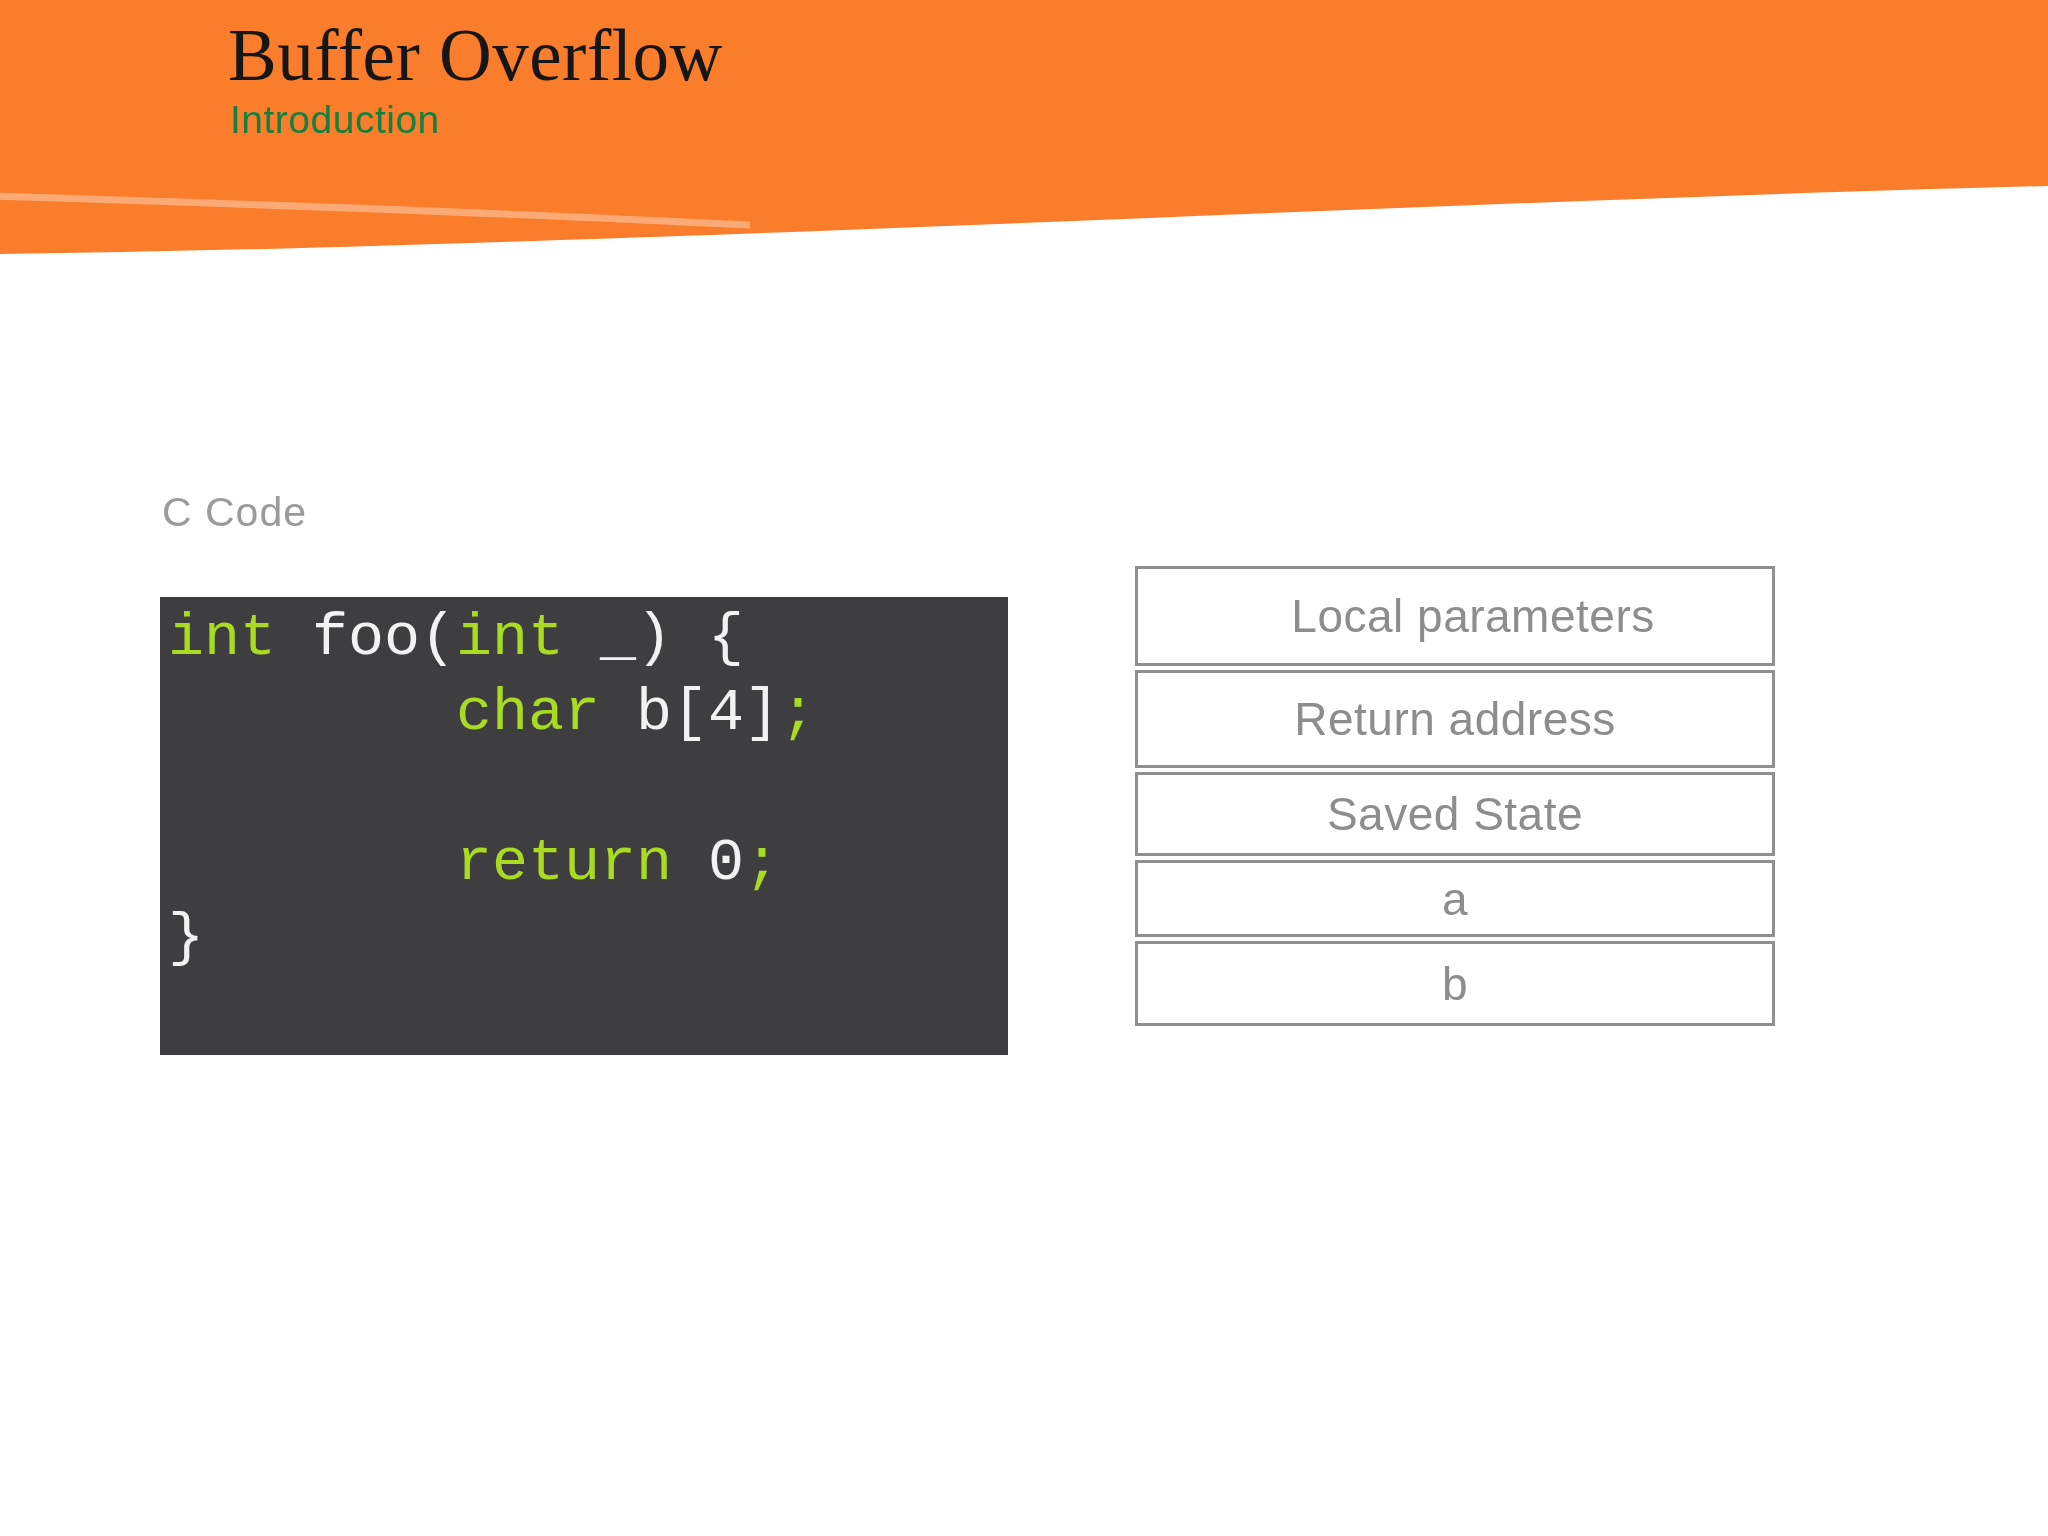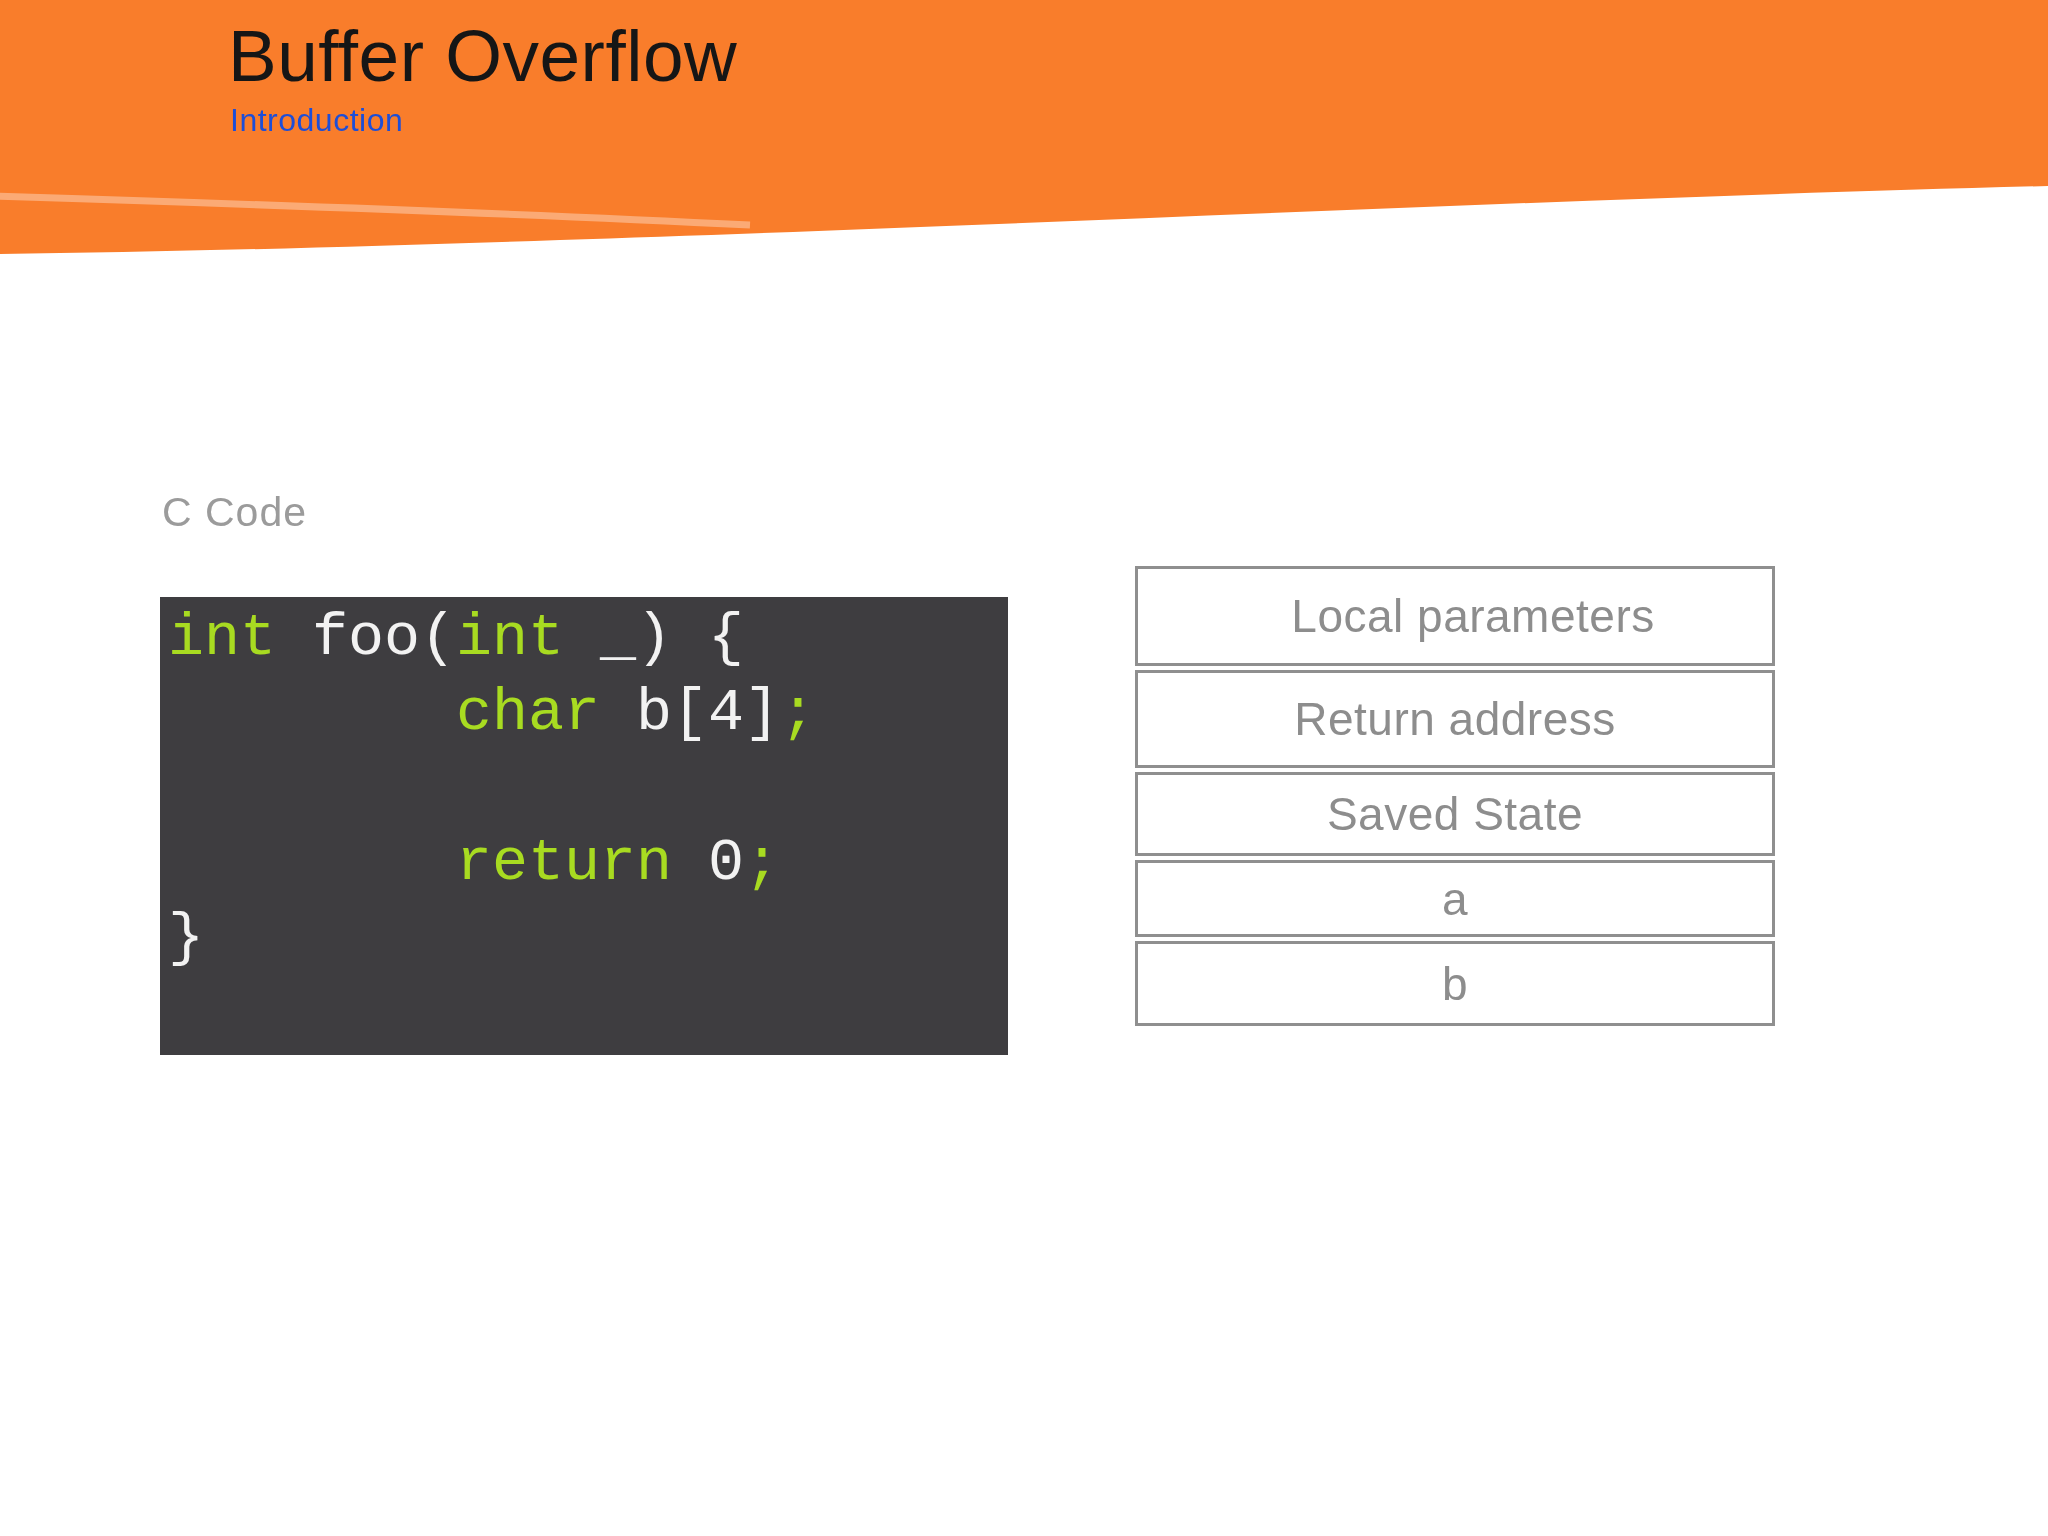--- a/index.html
+++ b/index.html
@@ -17,30 +17,31 @@
 
   .title {
     position: absolute;
     left: 228px;
     top: 16px;
     font-size: 73px;
     line-height: 80px;
     font-weight: 500;
     letter-spacing: 0.5px;
     color: #161616;
+    font-family: Liberation Serif, serif;
   }
   .subtitle {
     position: absolute;
     left: 230px;
     top: 94px;
-    font-size: 32px;
+    font-size: 39px;
     line-height: 52px;
     font-weight: 400;
     letter-spacing: 0.5px;
-    color: #1d4ed8;
+    color: #15803d;
   }
 
   
   .section-label {
     position: absolute;
     left: 162px;
     top: 480px;
     font-size: 41px;
     line-height: 64px;
     color: var(--muted, #9B9B9B);

